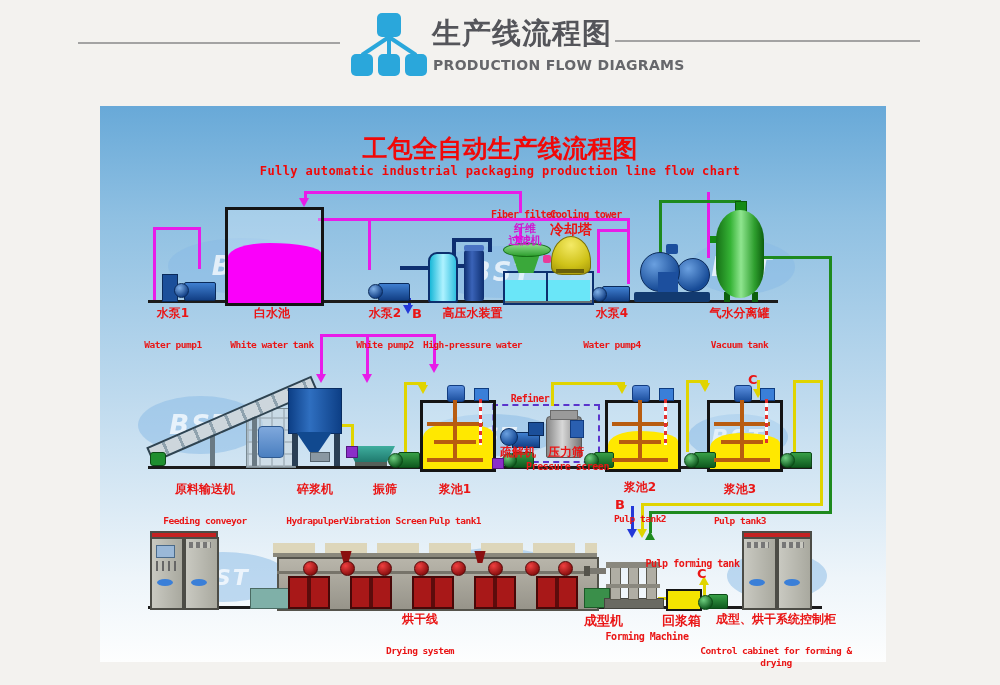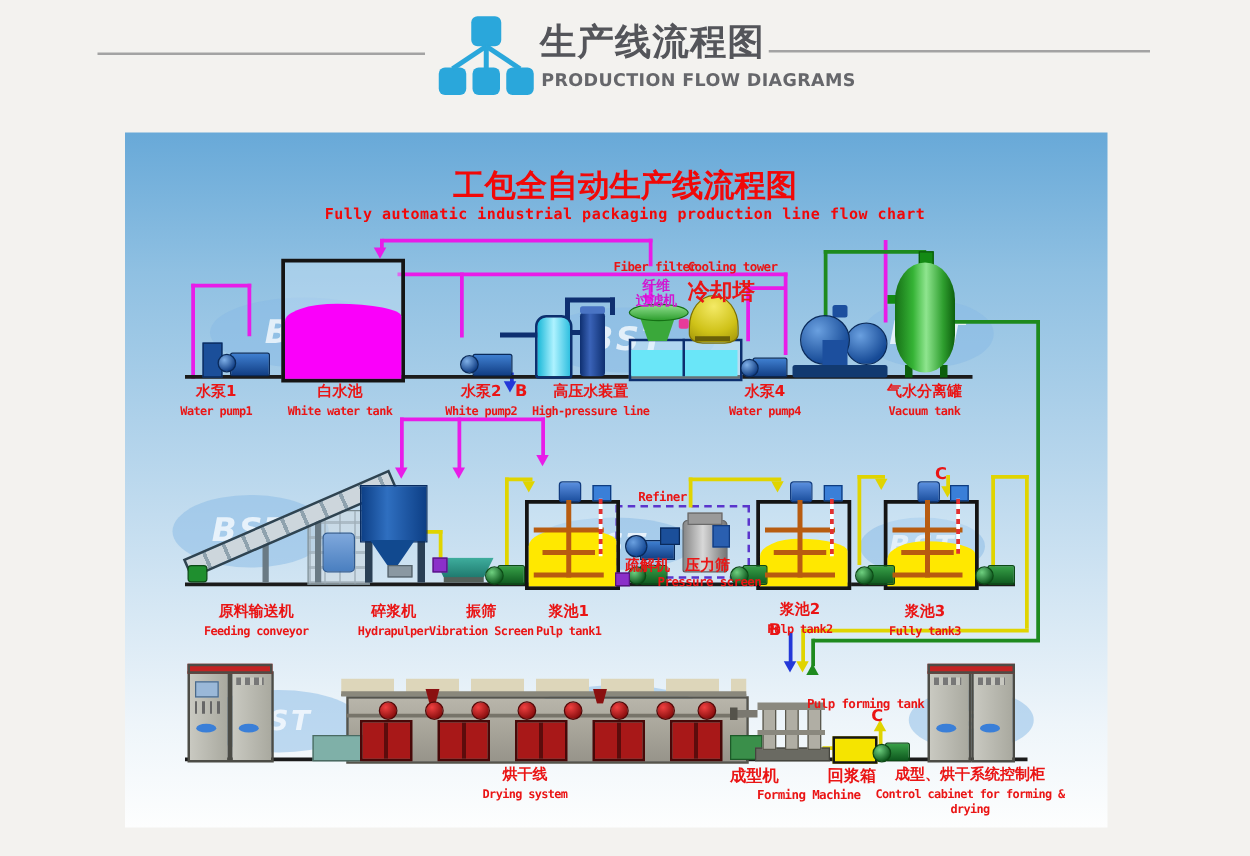--- a/index.html
+++ b/index.html
@@ -13,21 +13,21 @@
   
   .panel{position:absolute;left:100px;top:106px;width:786px;height:556px;
          background:linear-gradient(180deg,#68a9d8 0%,#8fc0e2 20%,#c2dcef 55%,#eef5fa 85%,#fdfefe 100%)}
   .dg-title{position:absolute;left:240px;top:132px;width:520px;text-align:center;
             font-size:25px;font-weight:bold;color:#f10808}
   .dg-sub{position:absolute;left:215px;top:164px;width:570px;text-align:center;
           font:bold 12px "DejaVu Sans Mono","Liberation Mono",monospace;color:#f10808;letter-spacing:.4px}
   
   .lbl{position:absolute;text-align:center;color:#ea1515;z-index:30}
   .lbl .zh{font:bold 12px/15px "DejaVu Sans",sans-serif}
-  .lbl .en{font:bold 9.5px/12px "DejaVu Sans Mono","Liberation Mono",monospace;letter-spacing:-.5px;margin-top:3px}
+  .lbl .en{font:bold 9.5px/12px "DejaVu Sans Mono","Liberation Mono",monospace;letter-spacing:-.5px;margin-top:18px}
   .rtx{position:absolute;color:#ea1515;font:bold 13px "DejaVu Sans",sans-serif;z-index:30}
   .men{position:absolute;color:#ea1515;font:bold 10px "DejaVu Sans Mono",monospace;letter-spacing:-.5px;z-index:30;text-align:center}
   .mzh{position:absolute;color:#d018d0;font:bold 11px "DejaVu Sans",sans-serif;z-index:30;text-align:center}
   
   .pipe{position:absolute;z-index:10}
   .mg{background:#e81ce8}.yl{background:#e0d400}.gr{background:#1e8a1e}.bl{background:#2338d8}.db{background:#0e2f70}
   .tri{position:absolute;width:0;height:0;z-index:12}
   .tri.d{border-left:5px solid transparent;border-right:5px solid transparent;border-top:9px solid}
   .tri.u{border-left:5px solid transparent;border-right:5px solid transparent;border-bottom:9px solid}
   .tri.r{border-top:5px solid transparent;border-bottom:5px solid transparent;border-left:9px solid}
@@ -162,36 +162,36 @@
   </div>
   <div class="lbl" style="left:330px;top:306px;width:110px">
     <div class="zh">水泵2</div>
     <div class="en">White pump2</div>
   </div>
   <div class="rtx" style="left:412px;top:306px">B</div>
   <div class="pipe bl" style="left:408px;top:298px;width:3px;height:8px"></div>
   <div class="tri d blc" style="left:403px;top:305px"></div>
   <div class="lbl" style="left:395px;top:306px;width:155px">
     <div class="zh">高压水装置</div>
-    <div class="en">High-pressure line</div>
+    <div class="en">High-pressure water</div>
   </div>
   <div class="lbl" style="left:562px;top:306px;width:100px">
     <div class="zh">水泵4</div>
     <div class="en">Water pump4</div>
   </div>
   <div class="lbl" style="left:682px;top:306px;width:115px">
     <div class="zh">气水分离罐</div>
     <div class="en">Vacuum tank</div>
   </div>
 
   <div class="men" style="left:485px;top:209px;width:78px">Fiber filter</div>
   <div class="mzh" style="left:505px;top:221px;width:40px">纤维</div>
   <div class="mzh" style="left:503px;top:233px;width:44px">过滤机</div>
   <div class="men" style="left:540px;top:209px;width:92px">Cooling tower</div>
-  <div class="rtx" style="left:550px;top:221px;font-size:18px">冷却塔</div>
+  <div class="rtx" style="left:550px;top:221px;font-size:14px">冷却塔</div>
 
   <div>
     <div class="pipe mg" style="left:153px;top:227px;width:3px;height:76px"></div>
     <div class="pipe mg" style="left:153px;top:227px;width:48px;height:3px"></div>
     <div class="pipe mg" style="left:198px;top:227px;width:3px;height:42px"></div>
     <div class="pipe mg" style="left:306px;top:191px;width:216px;height:3px"></div>
     <div class="pipe mg" style="left:304px;top:191px;width:3px;height:8px"></div>
     <div class="tri d mgc" style="left:299px;top:198px"></div>
     <div class="pipe mg" style="left:519px;top:191px;width:3px;height:22px"></div>
     <div class="pipe mg" style="left:519px;top:228px;width:3px;height:10px"></div>
@@ -351,21 +351,21 @@
   <div class="lbl" style="left:395px;top:482px;width:120px">
     <div class="zh">浆池1</div>
     <div class="en">Pulp tank1</div>
   </div>
   <div class="lbl" style="left:580px;top:480px;width:120px">
     <div class="zh">浆池2</div>
     <div class="en">Pulp tank2</div>
   </div>
   <div class="lbl" style="left:680px;top:482px;width:120px">
     <div class="zh">浆池3</div>
-    <div class="en">Fully tank3</div>
+    <div class="en">Pulp tank3</div>
   </div>
   <div class="men" style="left:495px;top:393px;width:70px">Refiner</div>
   <div class="rtx" style="left:500px;top:444px;font-size:12px">疏解机</div>
   <div class="rtx" style="left:548px;top:444px;font-size:12px">压力筛</div>
   <div class="men" style="left:510px;top:461px;width:115px">Pressure screen</div>
 
   <div>
     <div class="cabtop" style="left:150px;top:531px;width:64px;height:4px"></div>
     <div class="cab" style="left:150px;top:537px;width:30px;height:69px"></div>
     <div class="cab" style="left:184px;top:537px;width:31px;height:69px"></div>

